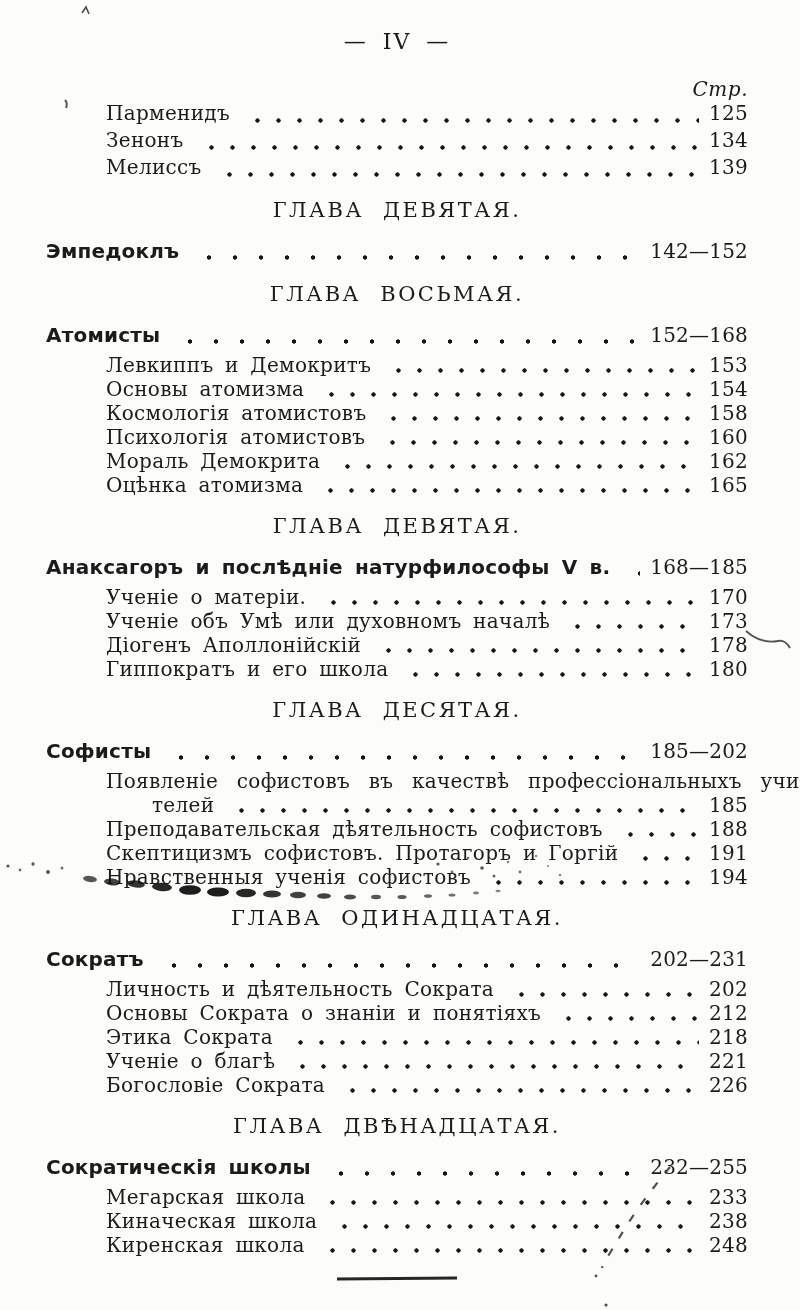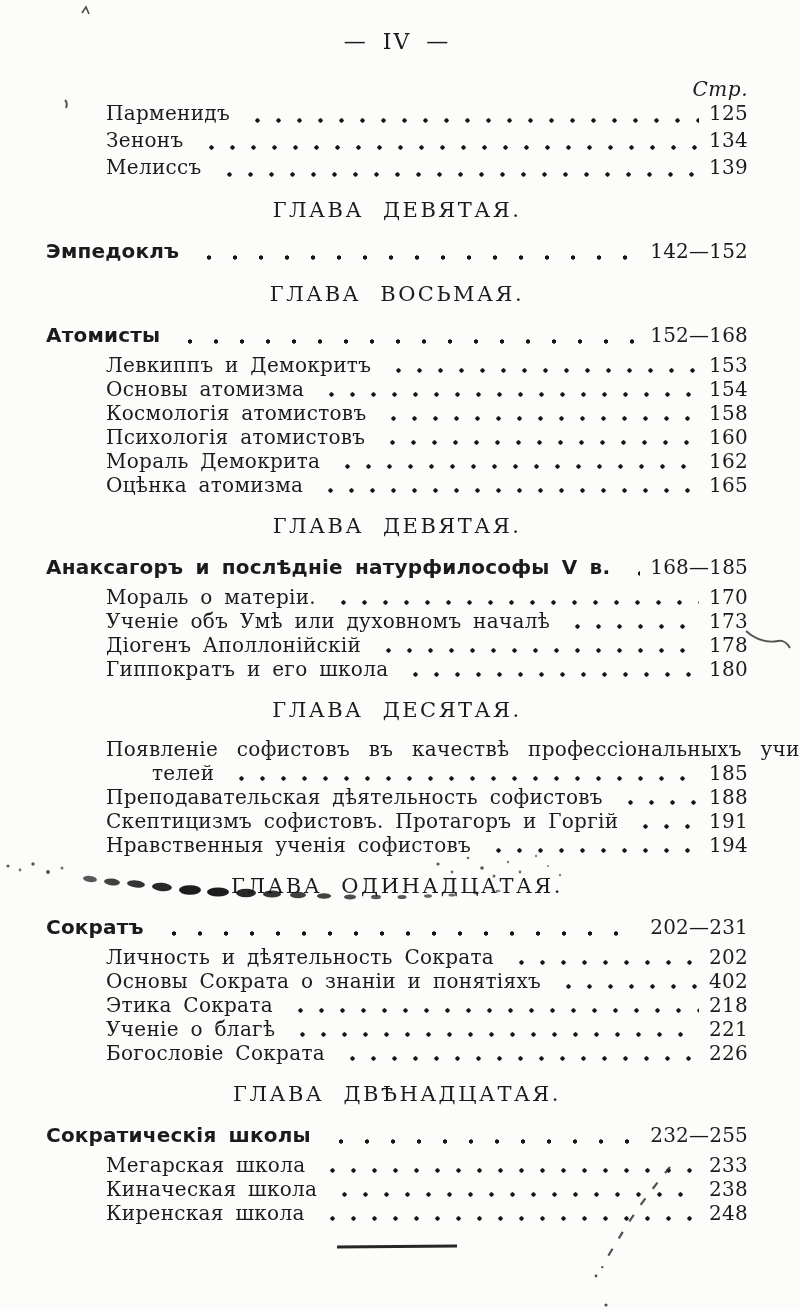--- a/index.html
+++ b/index.html
@@ -154,40 +154,45 @@
         <span class="leader"></span>
         <span class="pg">165</span>
       </div>
       <div class="chapter-heading">ГЛАВА ДЕВЯТАЯ.</div>
       <div class="row main">
         <span class="t">Анаксагоръ и послѣдніе натурфилософы V в.</span>
         <span class="leader"></span>
         <span class="pg">168—185</span>
       </div>
       <div class="row sub">
-        <span class="t">Мораль о матеріи.</span>
+        <span class="t">Ученіе о матеріи.</span>
         <span class="leader"></span>
         <span class="pg">170</span>
       </div>
       <div class="row sub">
         <span class="t">Ученіе объ Умѣ или духовномъ началѣ</span>
         <span class="leader"></span>
         <span class="pg">173</span>
       </div>
       <div class="row sub">
         <span class="t">Діогенъ Аполлонійскій</span>
         <span class="leader"></span>
         <span class="pg">178</span>
       </div>
       <div class="row sub">
         <span class="t">Гиппократъ и его школа</span>
         <span class="leader"></span>
         <span class="pg">180</span>
       </div>
       <div class="chapter-heading">ГЛАВА ДЕСЯТАЯ.</div>
+      <div class="row main">
+        <span class="t">Софисты</span>
+        <span class="leader"></span>
+        <span class="pg">185—202</span>
+      </div>
       <div class="row sub wrap-first"><span class="t">Появленіе софистовъ въ качествѣ профессіональныхъ учи-</span></div>
       <div class="row sub wrap-second">
         <span class="t">телей</span>
         <span class="leader"></span>
         <span class="pg">185</span>
       </div>
       <div class="row sub">
         <span class="t">Преподавательская дѣятельность софистовъ</span>
         <span class="leader"></span>
         <span class="pg">188</span>
@@ -209,21 +214,21 @@
         <span class="pg">202—231</span>
       </div>
       <div class="row sub">
         <span class="t">Личность и дѣятельность Сократа</span>
         <span class="leader"></span>
         <span class="pg">202</span>
       </div>
       <div class="row sub">
         <span class="t">Основы Сократа о знаніи и понятіяхъ</span>
         <span class="leader"></span>
-        <span class="pg">402</span>
+        <span class="pg">212</span>
       </div>
       <div class="row sub">
         <span class="t">Этика Сократа</span>
         <span class="leader"></span>
         <span class="pg">218</span>
       </div>
       <div class="row sub">
         <span class="t">Ученіе о благѣ</span>
         <span class="leader"></span>
         <span class="pg">221</span>

